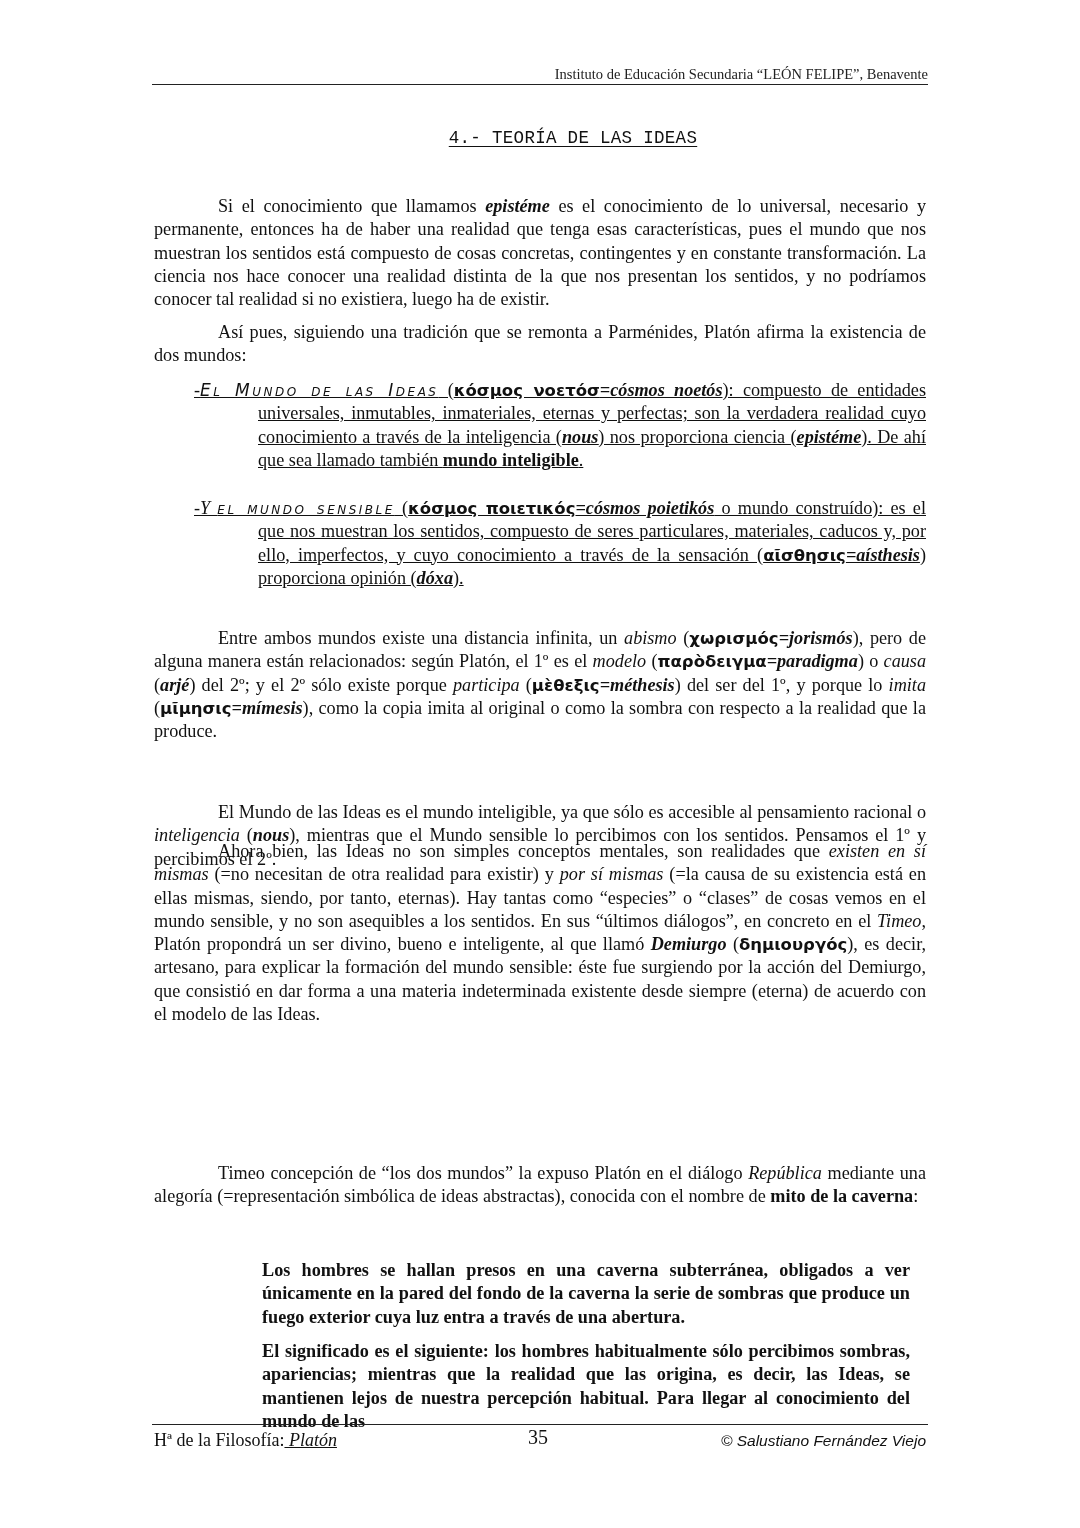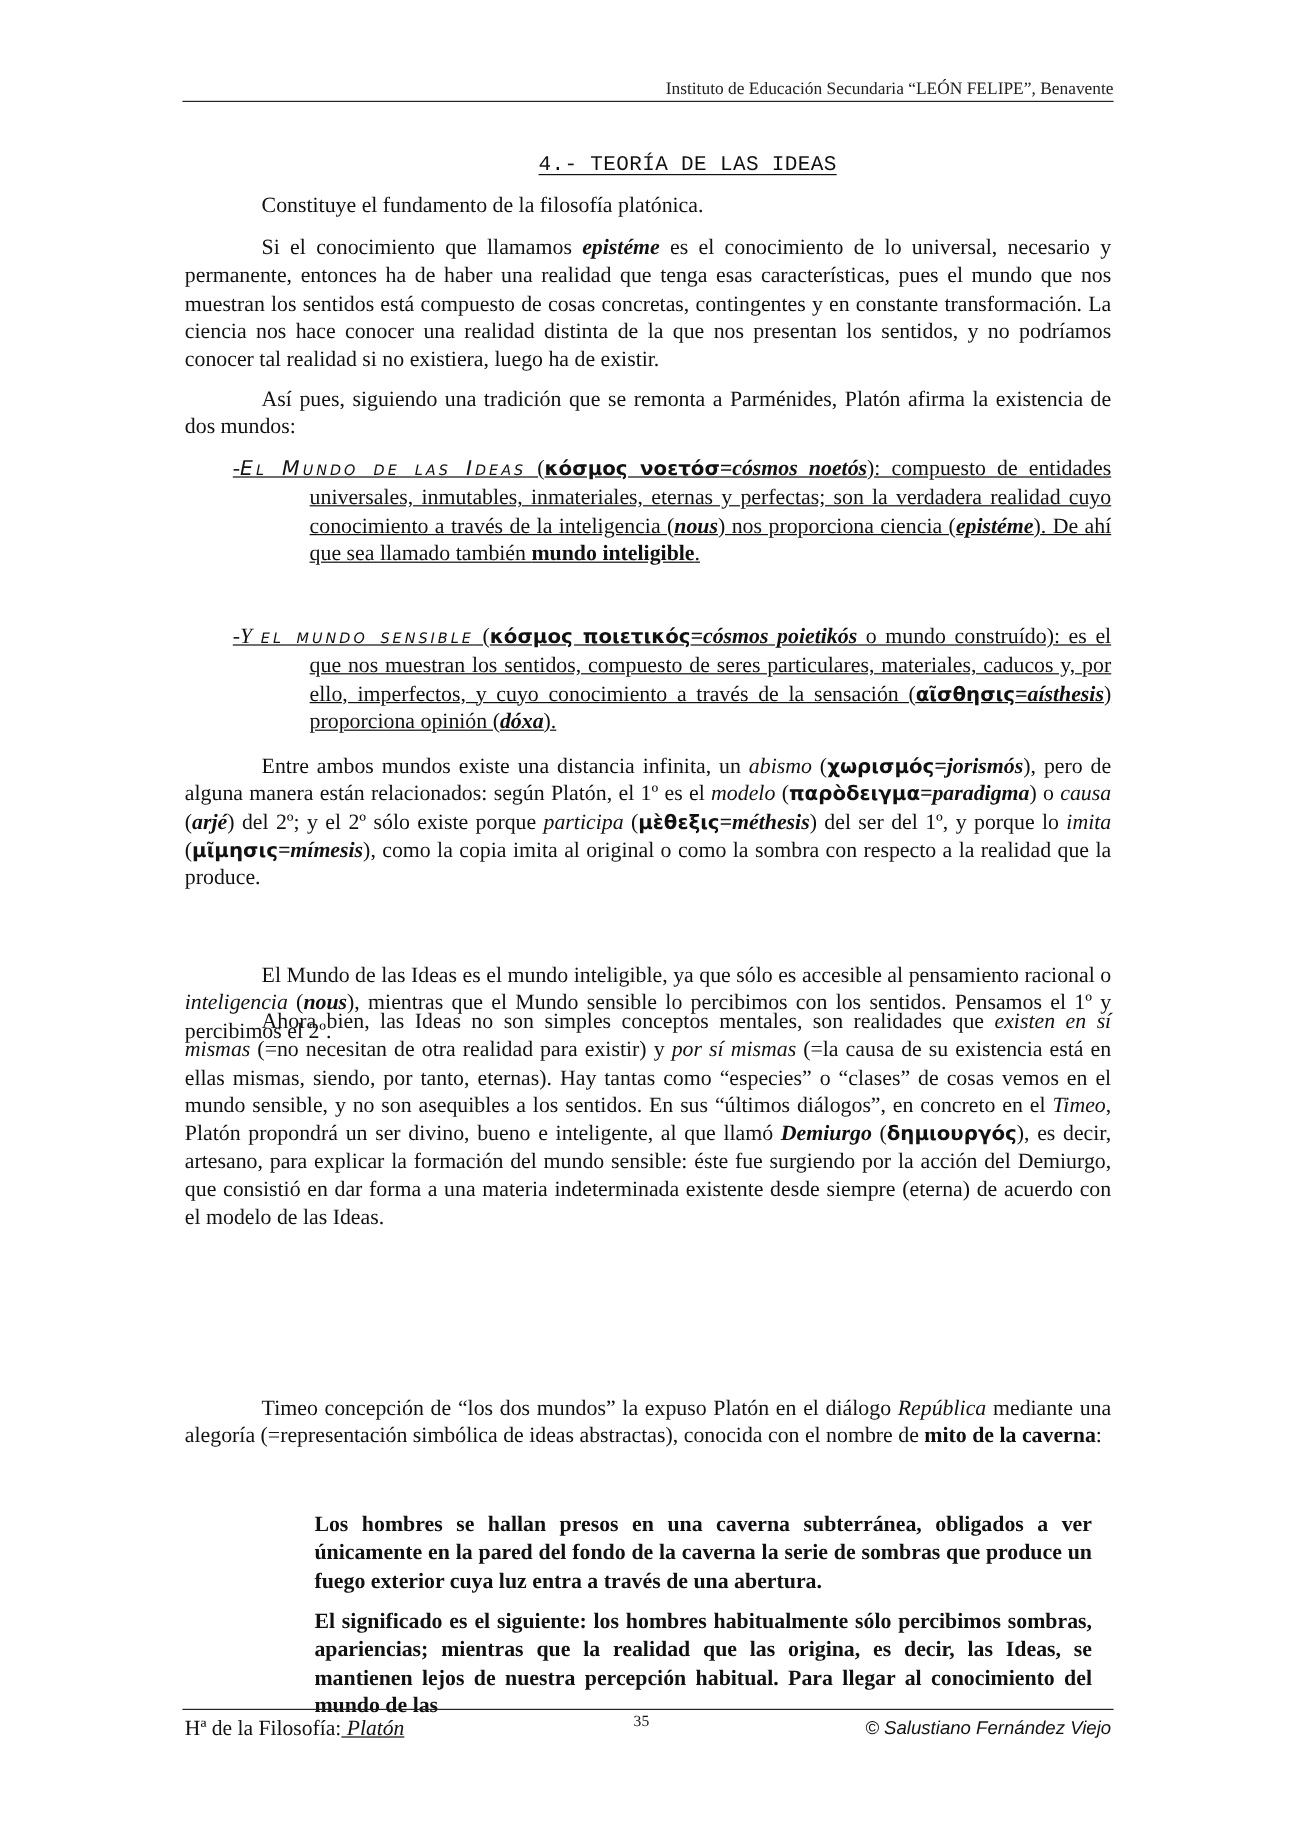--- a/index.html
+++ b/index.html
@@ -17,52 +17,49 @@
   .bi { font-weight: bold; font-style: italic; }
   .gr { font-family: "DejaVu Sans", sans-serif; font-weight: bold; font-size: 16.5px; }
   .u { }
   .fancy { font-family: "DejaVu Sans", sans-serif; font-style: italic; font-variant: small-caps; font-size: 17px; letter-spacing: 2.5px; font-weight: normal; }
   .world { position: absolute; left: 194px; width: 732px; font-size: 18.2px; line-height: 23.3px; text-align: justify; text-decoration: underline; }
   .quote { position: absolute; left: 246px; width: 680px; font-size: 18.2px; line-height: 23.3px; text-align: justify; }
   .quote p { margin: 16px; font-weight: bold; }
   .footer-rule { position: absolute; left: 152px; right: 152px; top: 1424px; border-top: 1.5px solid #222; }
   .footer-left { position: absolute; left: 154px; top: 1430px; font-size: 18px; }
   .footer-left .plat { font-style: italic; text-decoration: underline; }
-  .footer-num { position: absolute; left: 528px; top: 1426px; font-size: 13px; }
+  .footer-num { position: absolute; left: 528px; top: 1426px; font-size: 20px; }
   .footer-right { position: absolute; right: 154px; top: 1432px; font-family: "Liberation Sans", sans-serif; font-style: italic; font-size: 15.5px; }
 </style>
 </head>
 <body>
 
 <div class="page">
 
   <div class="header-text">Instituto de Educación Secundaria “LEÓN FELIPE”, Benavente</div>
   <div class="header-rule"></div>
 
   <div class="section-title"><span>4.- TEORÍA DE LAS IDEAS</span></div>
 
-  <div class="content" style="top:160px;">
-    <p class="indent">Constituye el fundamento de la filosofía platónica.</p>
-  </div>
 
   <div class="content" style="top:195px;">
     <p class="indent"><span>Si el conocimiento que llamamos </span><span class="bi">epistéme</span><span> es el conocimiento de lo universal, necesario y permanente, entonces ha de haber una realidad que tenga esas características, pues el mundo que nos muestran los sentidos está compuesto de cosas concretas, contingentes y en constante transformación. La ciencia nos hace conocer una realidad distinta de la que nos presentan los sentidos, y no podríamos conocer tal realidad si no existiera, luego ha de existir.</span></p>
   </div>
 
   <div class="content" style="top:321px;">
     <p class="indent"><span>Así pues, siguiendo una tradición que se remonta a Parménides, Platón afirma la existencia de </span><span class="u">dos mundos</span><span>:</span></p>
   </div>
 
   <div class="world" style="top:379px;">
     <div style="padding-left:64px; text-indent:-64px;">
       <span>-</span><span class="fancy">El Mundo de las Ideas</span> (<span class="gr">κόσμος νοετόσ</span><span class="bi">=cósmos noetós</span><span>): compuesto de entidades universales, inmutables, inmateriales, eternas y perfectas; son la verdadera realidad cuyo conocimiento a través de la inteligencia (</span><span class="bi">nous</span><span>) nos proporciona ciencia (</span><span class="bi">epistéme</span><span>). De ahí que sea llamado también </span><b>mundo inteligible</b><span>.</span>
     </div>
   </div>
 
-  <div class="world" style="top:519px;">
+  <div class="world" style="top:497px;">
     <div style="padding-left:64px; text-indent:-64px;">
       <span style="font-style:italic;">-Y </span><span class="fancy">el mundo sensible</span> (<span class="gr">κόσμος ποιετικός</span><span class="bi">=cósmos poietikós</span><span> o mundo construído): es el que nos muestran los sentidos, compuesto de seres particulares, materiales, caducos y, por ello, imperfectos, y cuyo conocimiento a través de la sensación (</span><span class="gr">αῖσθησις</span><span class="bi">=aísthesis</span><span>) proporciona opinión (</span><span class="bi">dóxa</span><span>).</span>
     </div>
   </div>
 
   <div class="content" style="top:627px;">
     <p class="indent"><span>Entre ambos mundos existe una distancia infinita, un </span><i>abismo</i><span> (</span><span class="gr">χωρισμός</span><span class="bi">=jorismós</span><span>), pero de alguna manera están relacionados: según Platón, el 1º es el </span><i>modelo</i><span> (</span><span class="gr">παρὸδειγμα</span><span class="bi">=paradigma</span><span>) o </span><i>causa</i><span> (</span><span class="bi">arjé</span><span>) del 2º; y el 2º sólo existe porque </span><i>participa</i><span> (</span><span class="gr">μὲθεξις</span><span class="bi">=méthesis</span><span>) del ser del 1º, y porque lo </span><i>imita</i><span> (</span><span class="gr">μῖμησις</span><span class="bi">=mímesis</span><span>), como la copia imita al original o como la sombra con respecto a la realidad que la produce.</span></p>
   </div>
 
   <div class="content" style="top:801px;">

